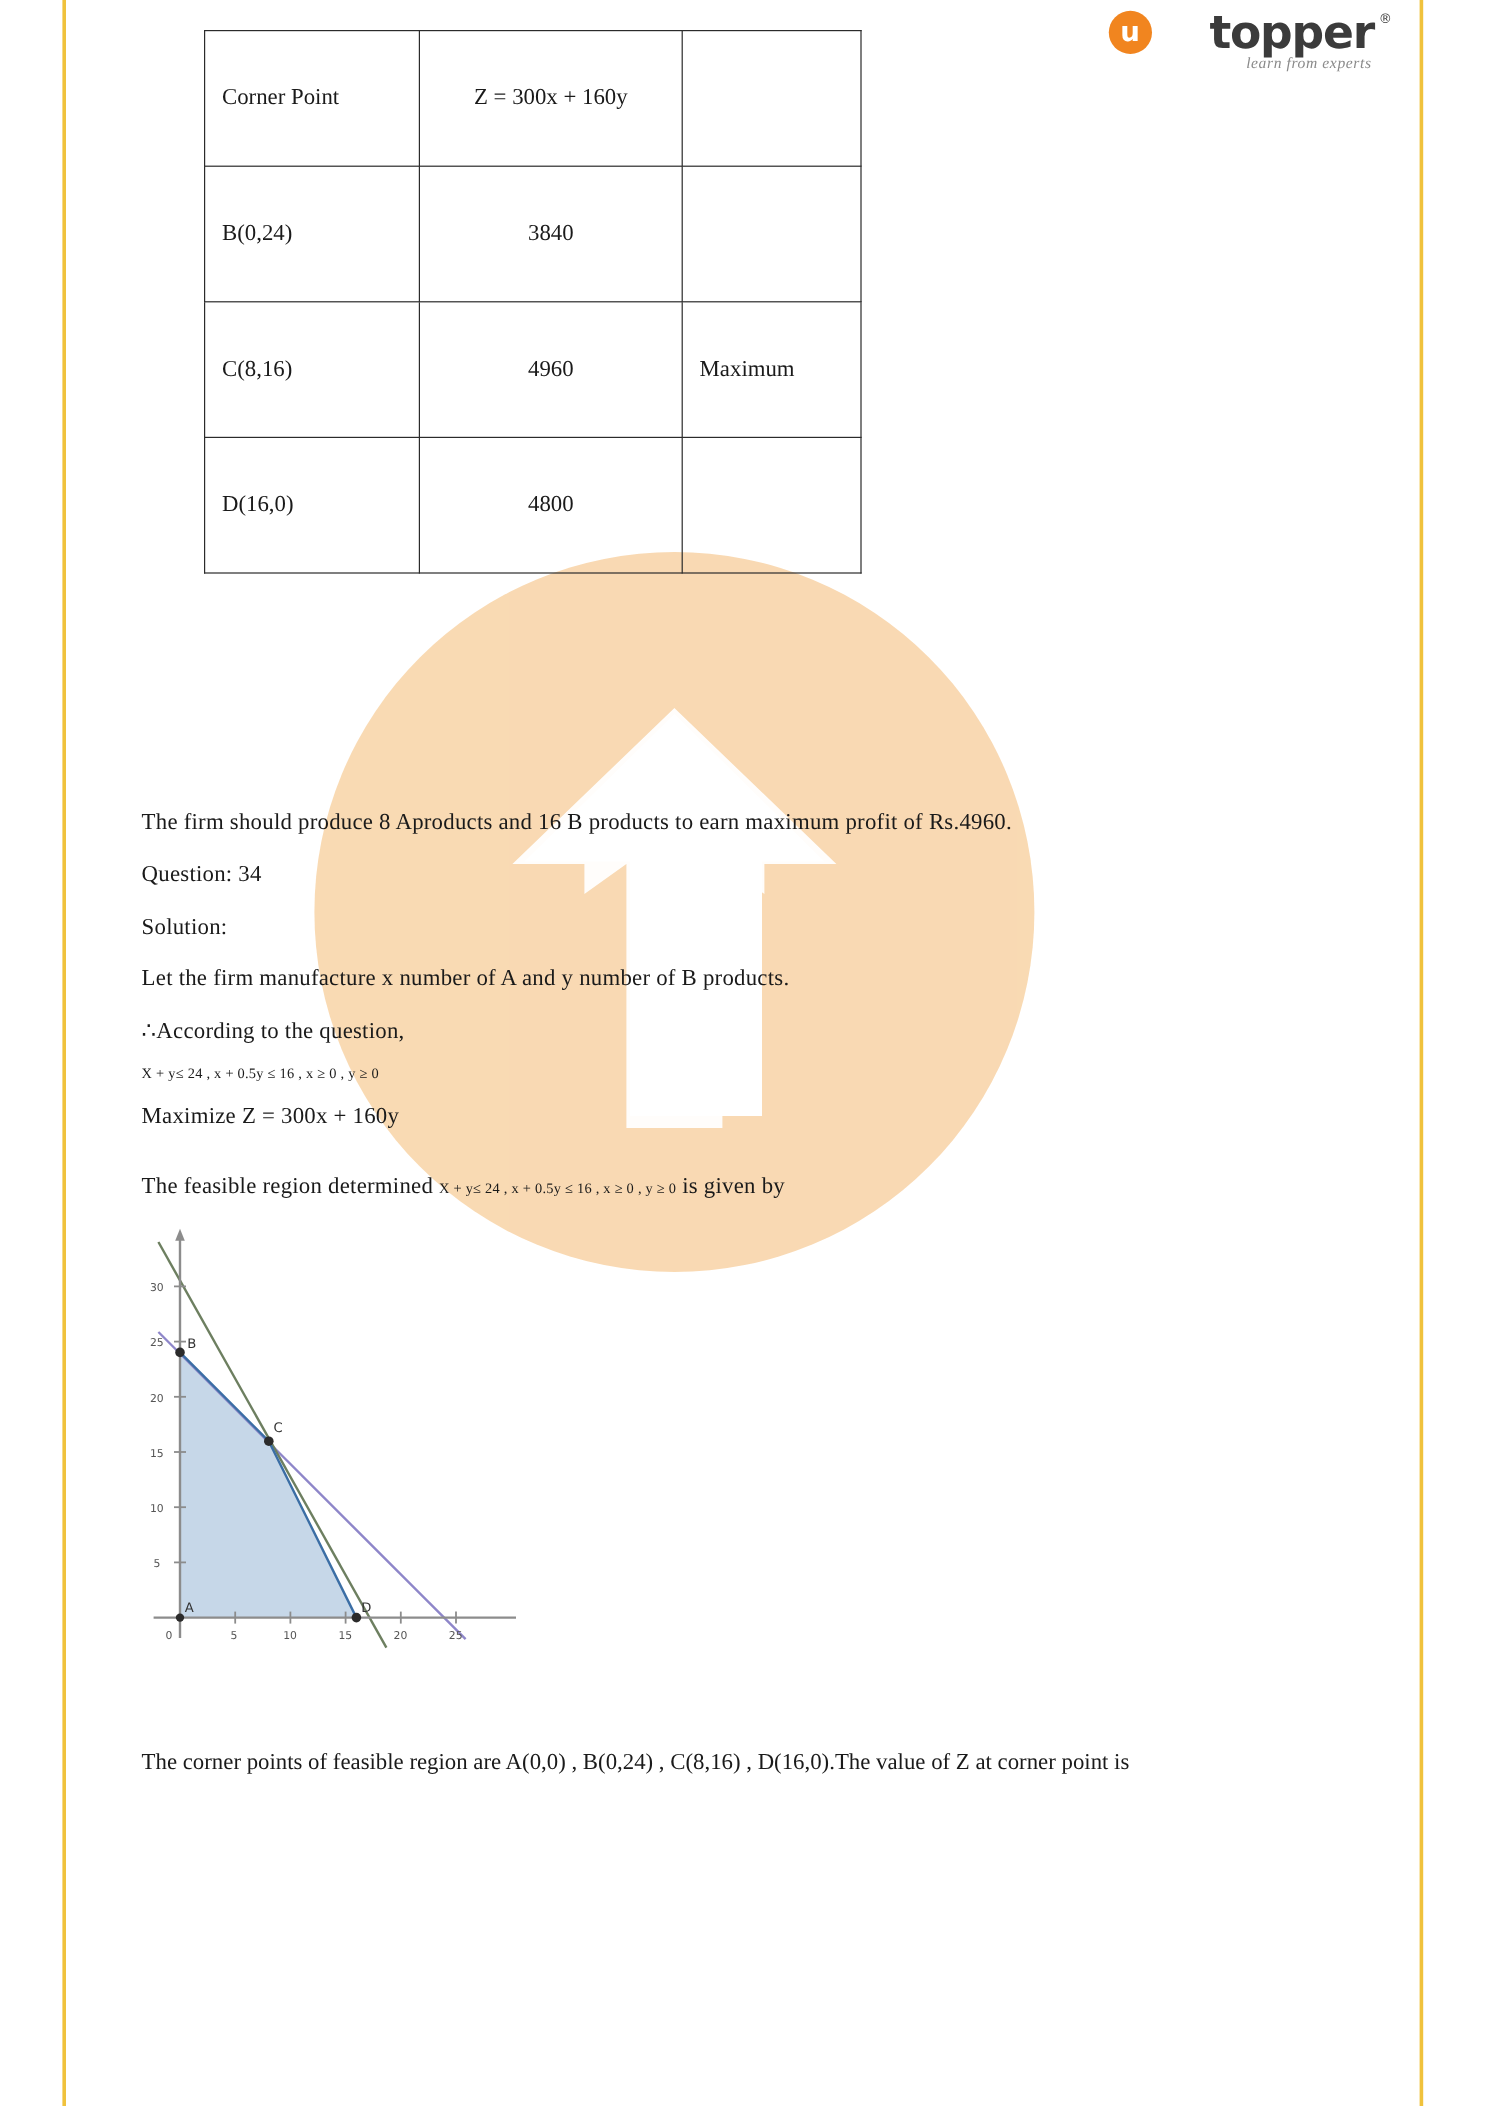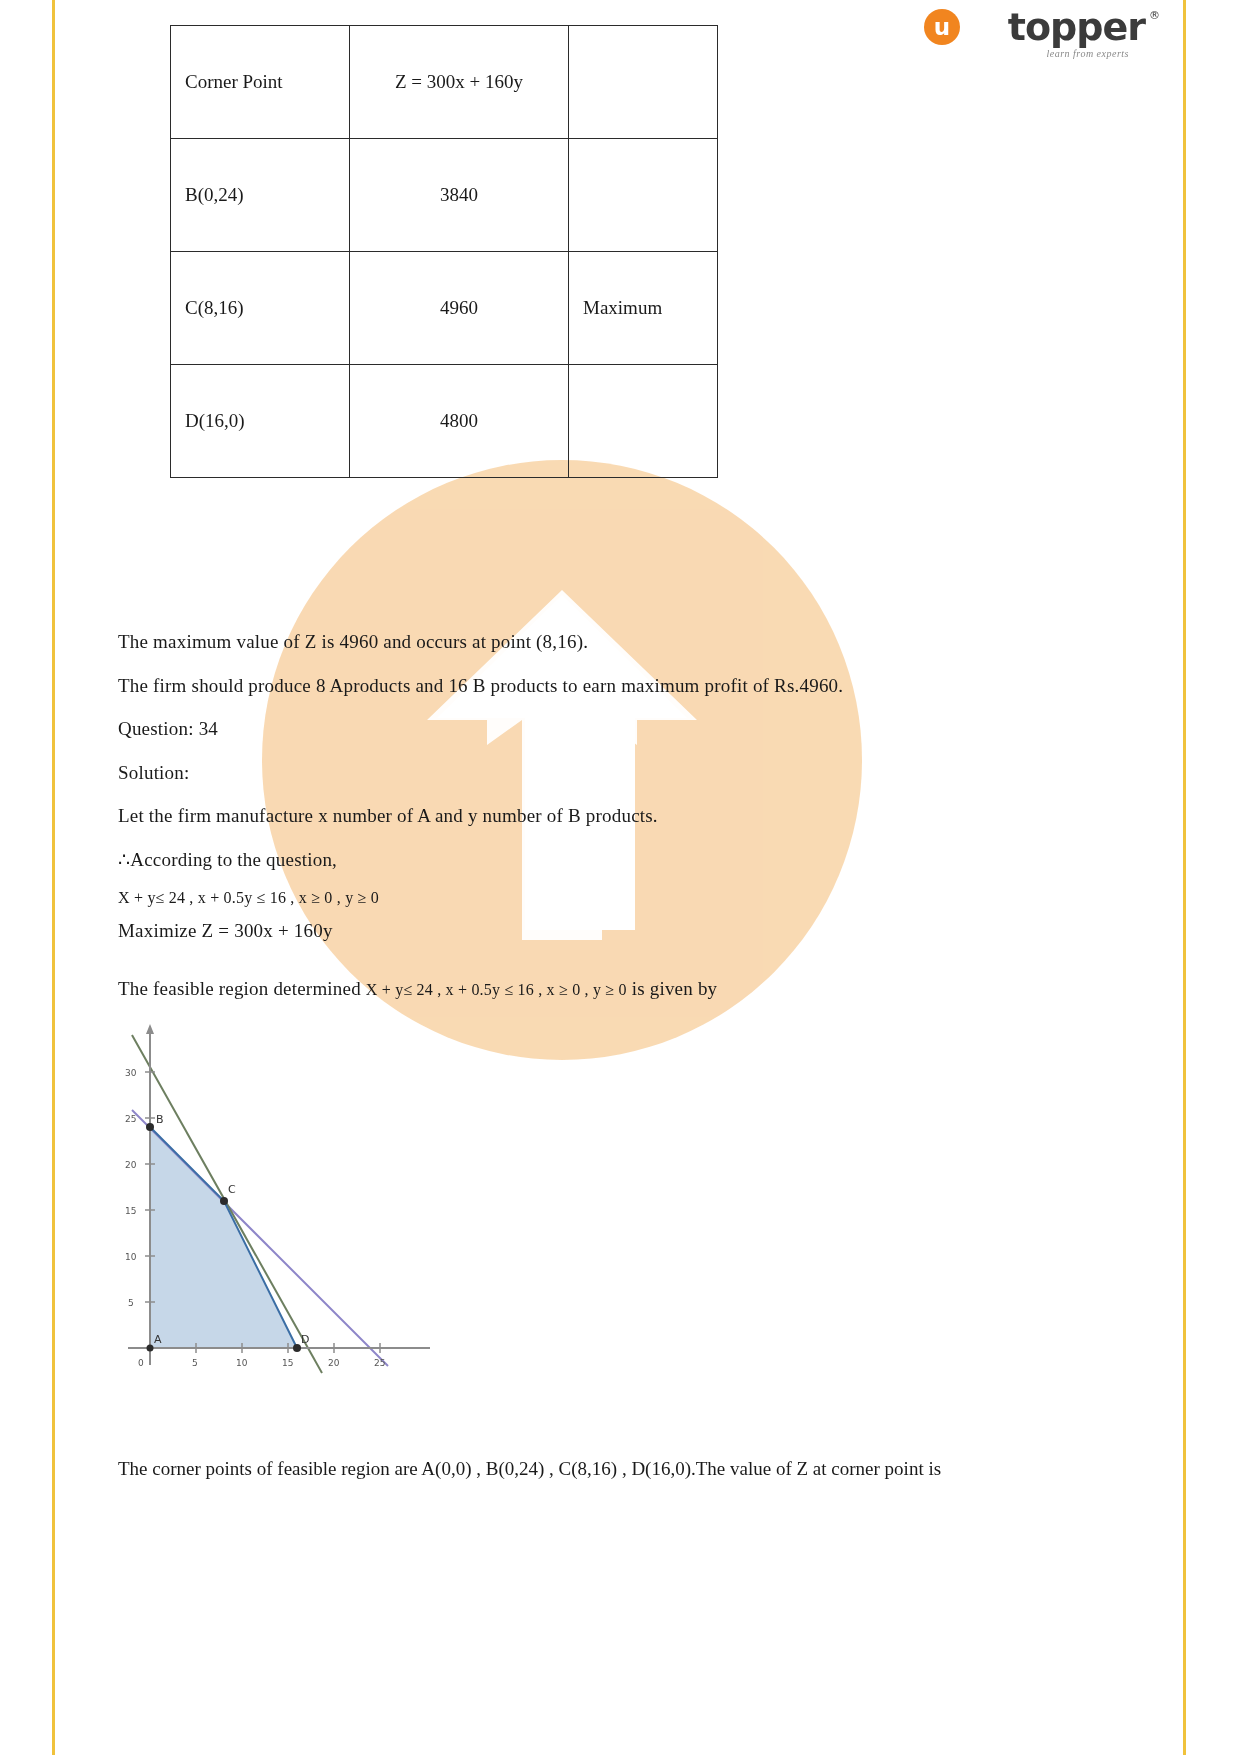--- a/index.html
+++ b/index.html
@@ -93,25 +93,25 @@
   }
   .logo-reg {
     position: absolute;
     right: -14px;
     top: 2px;
     font-size: 11px;
     font-weight: normal;
   }
   .logo-tag {
     position: absolute;
-    right: 16px;
+    right: 2px;
     bottom: -13px;
     font-family: "Liberation Serif", serif;
     font-style: italic;
-    font-size: 10px;
+    font-size: 13px;
     color: #8a8a8a;
     letter-spacing: .5px;
     font-weight: normal;
   }
 
   
   .content {
     position: absolute;
     left: 0; top: 0;
     width: 996px; height: 1755px;
@@ -141,21 +141,21 @@
     position: absolute;
     left: 118px;
     font-size: 19px;
     line-height: 1.45;
     letter-spacing: .2px;
     font-family: "Liberation Serif", serif;
   }
   .bold { font-weight: normal; }
   .mathy {
     font-family: "Liberation Serif", serif;
-    font-size: 16px;
+    font-size: 12px;
   }
 
   
   .graph-wrap {
     position: absolute;
     left: 110px;
     top: 1010px;
     width: 330px;
     height: 380px;
     z-index: 3;
@@ -216,21 +216,20 @@
           <td class="col-c">Maximum</td>
         </tr>
         <tr>
           <td class="col-a">D(16,0)</td>
           <td class="col-b">4800</td>
           <td class="col-c"></td>
         </tr>
       </tbody>
     </table>
 
-    <div class="para" style="top:628px;">The maximum value of Z is 4960 and occurs at point (8,16).</div>
     <div class="para" style="top:672px;">The firm should produce 8 Aproducts and 16 B products to earn maximum profit of Rs.4960.</div>
     <div class="para bold" style="top:715px;">Question: 34</div>
     <div class="para bold" style="top:759px;">Solution:</div>
     <div class="para" style="top:802px;">Let the firm manufacture x number of A and y number of B products.</div>
     <div class="para" style="top:846px;">∴According to the question,</div>
     <div class="para mathy" style="top:886px;">X + y≤ 24 , x + 0.5y ≤ 16 , x ≥ 0 , y ≥ 0</div>
     <div class="para" style="top:917px;">Maximize Z = 300x + 160y</div>
 
     <div class="para" style="top:975px;">
       <span>The feasible region determined</span>

